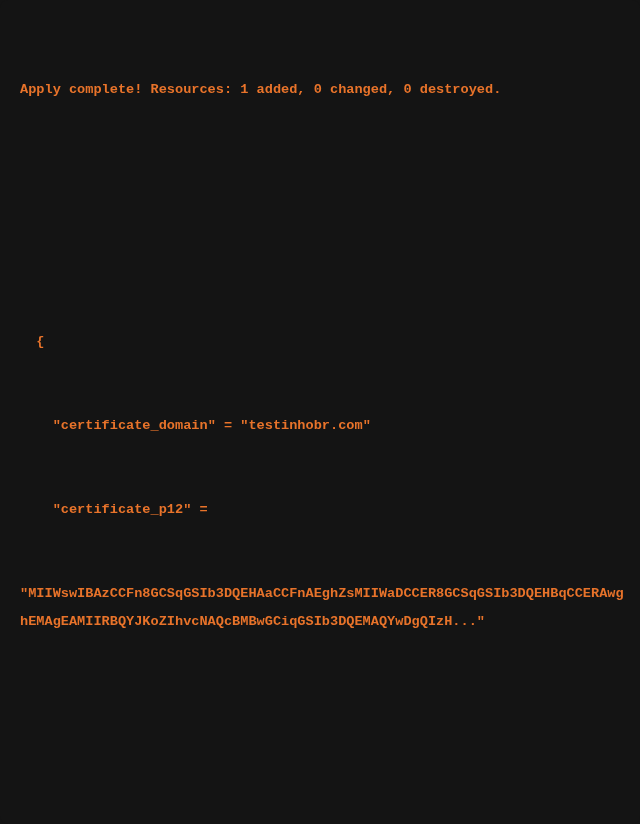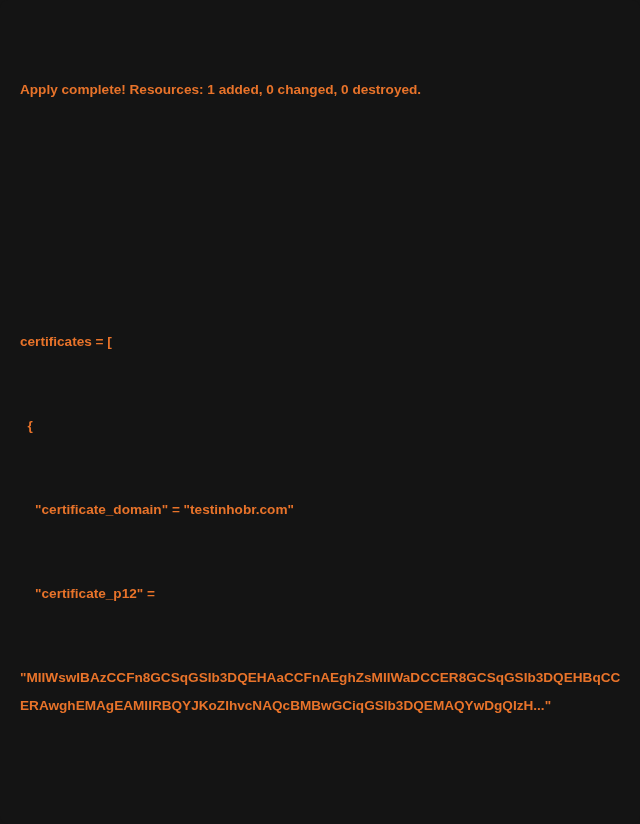--- a/index.html
+++ b/index.html
@@ -13,21 +13,21 @@
     height: 824px;
     overflow: hidden;
   }
   .terminal {
     box-sizing: border-box;
     width: 640px;
     height: 824px;
     background: #141414;
     border-radius: 8px;
     padding: 20px 12px 6px 20px;
-    font-family: Liberation Sans, sans-serif;
+    font-family: Liberation Mono, monospace;
     font-size: 13.6px;
     font-weight: bold;
     line-height: 28px;
     color: #e8732a;
     letter-spacing: 0px;
     white-space: pre-wrap;
     word-break: break-all;
     overflow-wrap: break-word;
   }
   .line {
@@ -42,21 +42,20 @@
     height: 28px;
   }
 </style>
 </head>
 <body style="background: rgb(20, 20, 20);">
 
 <div class="terminal" style="background: rgb(20, 20, 20); color: rgb(232, 115, 42);">
   <span class="line">Apply complete! Resources: 1 added, 0 changed, 0 destroyed.</span>
   <span class="blank"></span>
   <span class="blank"></span>
-  <span class="line">certificates = [</span>
   <span class="line">  {</span>
   <span class="line">    "certificate_domain" = "testinhobr.com"</span>
   <span class="line">    "certificate_p12" =</span>
   <span class="line">"MIIWswIBAzCCFn8GCSqGSIb3DQEHAaCCFnAEghZsMIIWaDCCER8GCSqGSIb3DQEHBqCCERAwghEMAgEAMIIRBQYJKoZIhvcNAQcBMBwGCiqGSIb3DQEMAQYwDgQIzH..."</span>
   
   
   
   
   
   

